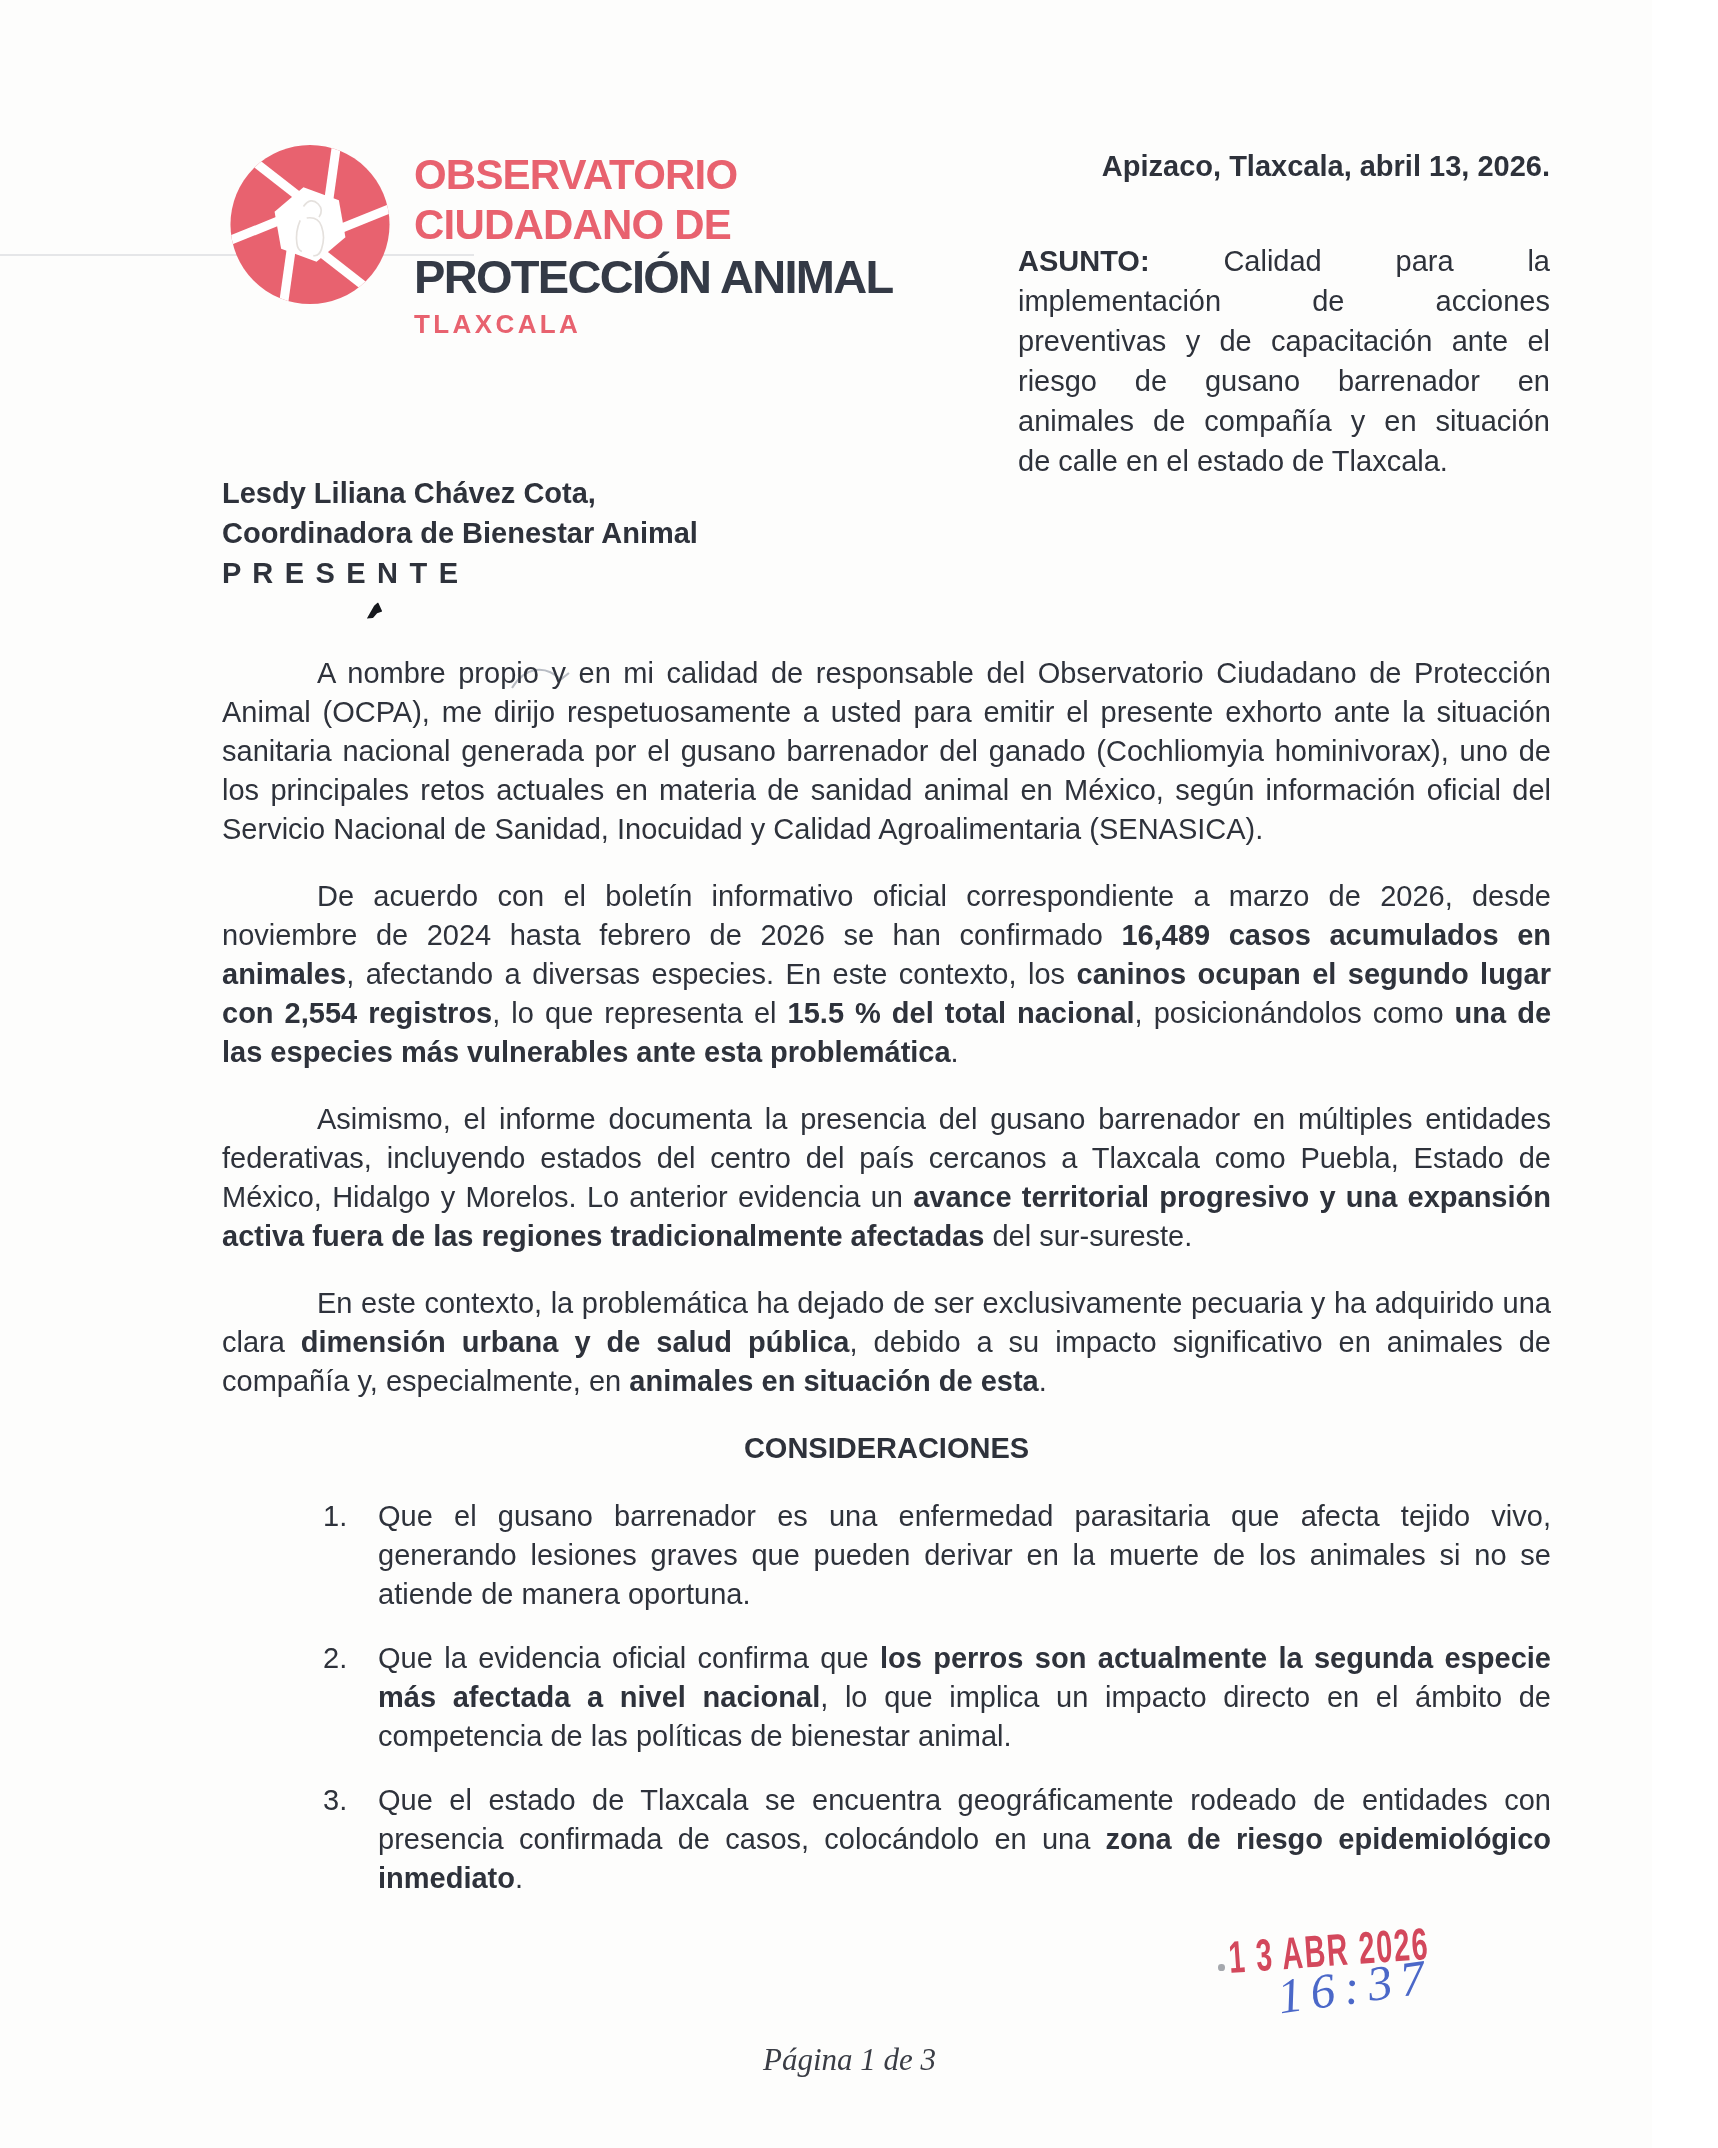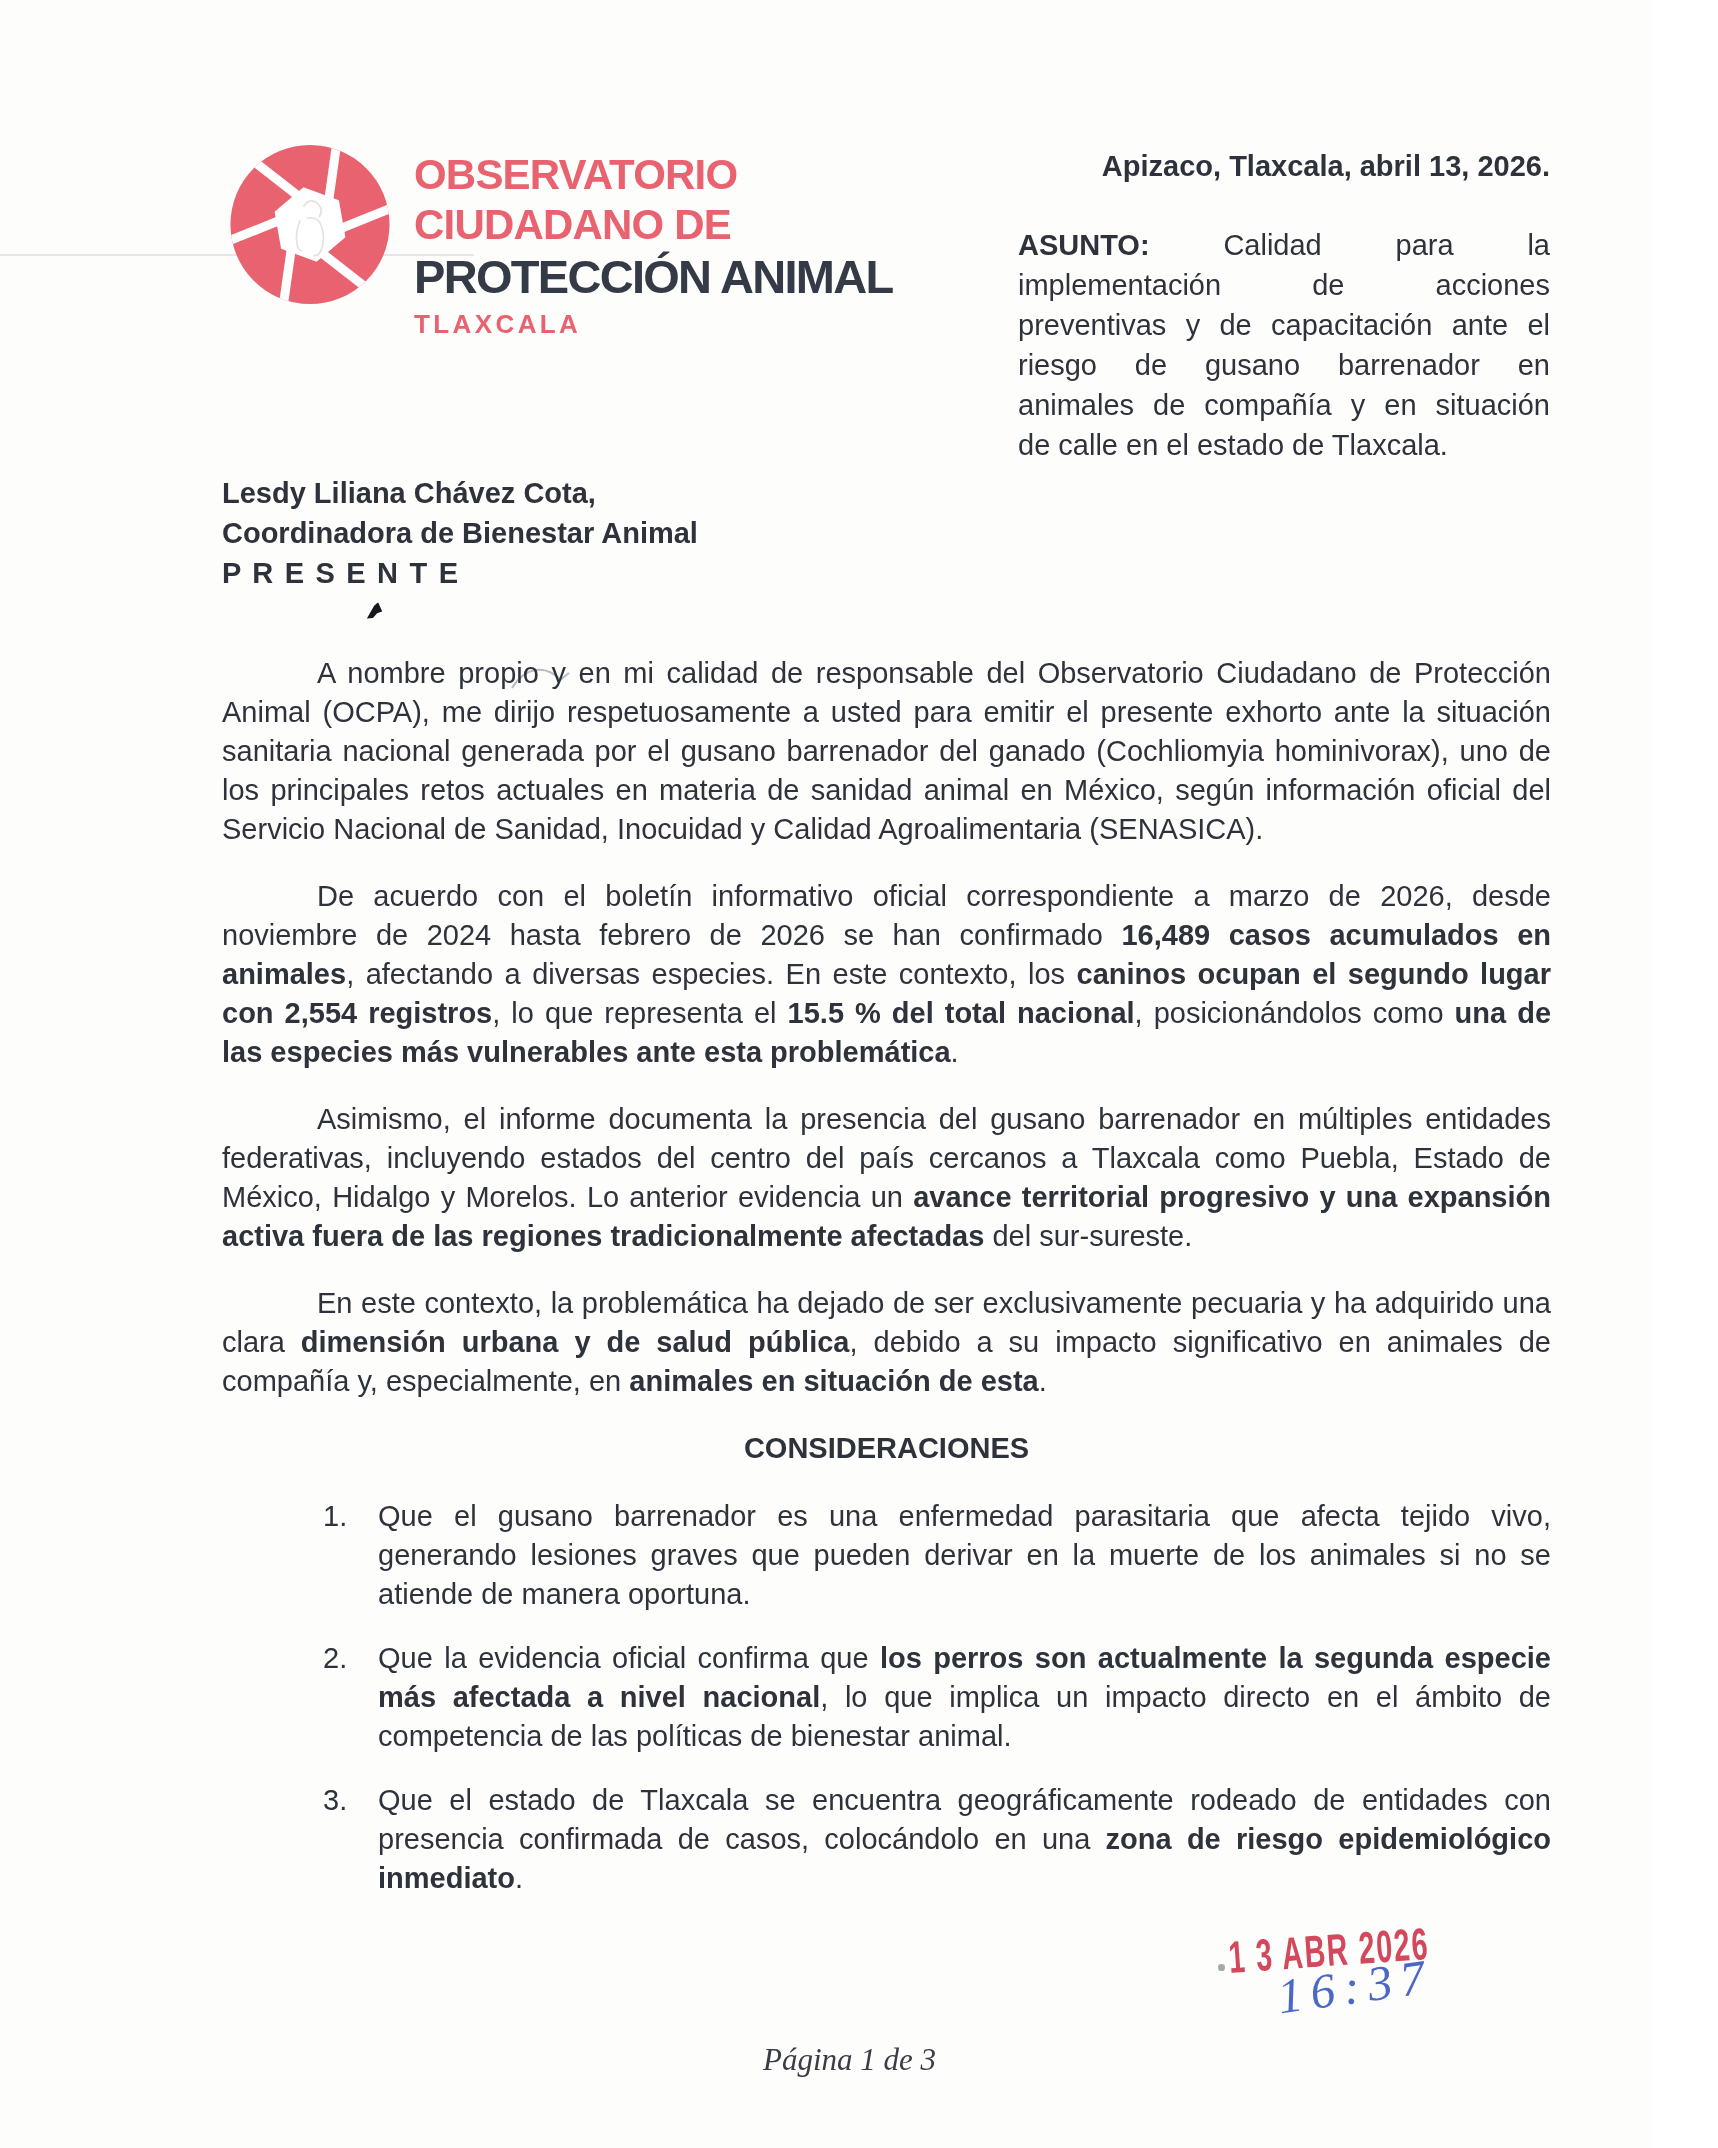--- a/index.html
+++ b/index.html
@@ -22,21 +22,21 @@
 
   
   .logo-block{position:absolute;left:228px;top:138px;display:flex;gap:22px;}
   .logo-icon{width:164px;height:173px;flex:none;}
   .logo-text{padding-top:11.7px;line-height:1;}
   .lt1,.lt2{font-size:42px;font-weight:bold;color:var(--brand-pink);line-height:50px;letter-spacing:-0.8px;}
   .lt3{font-size:47px;font-weight:bold;color:var(--brand-dark);line-height:54px;letter-spacing:-1.7px;}
   .lt4{font-size:26px;font-weight:bold;color:var(--brand-pink);line-height:40px;letter-spacing:3.4px;}
 
   .header-right{position:absolute;left:1018px;top:148px;width:532px;font-size:29px;}
-  .dateline{font-weight:bold;text-align:right;line-height:37px;margin-bottom:40px;white-space:nowrap;}
+  .dateline{font-weight:bold;text-align:right;line-height:37px;margin-bottom:56px;white-space:nowrap;}
   .subject-line{line-height:40px;}
   .jline{text-align:justify;text-align-last:justify;}
   .subject-label{font-weight:bold;}
 
   
   .recipient{position:absolute;left:222px;top:473px;font-weight:bold;font-size:29px;line-height:40px;}
   .recipient .presente{letter-spacing:1.7px;}
 
   
   .content{position:absolute;left:222px;top:654px;width:1329px;font-size:29px;line-height:39px;}

